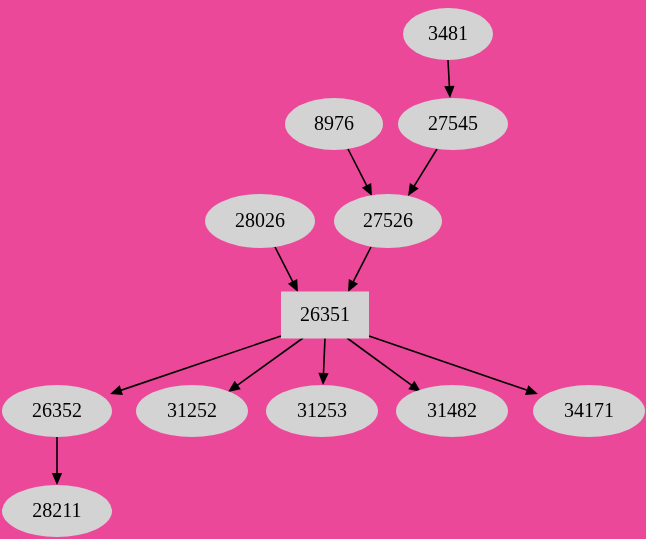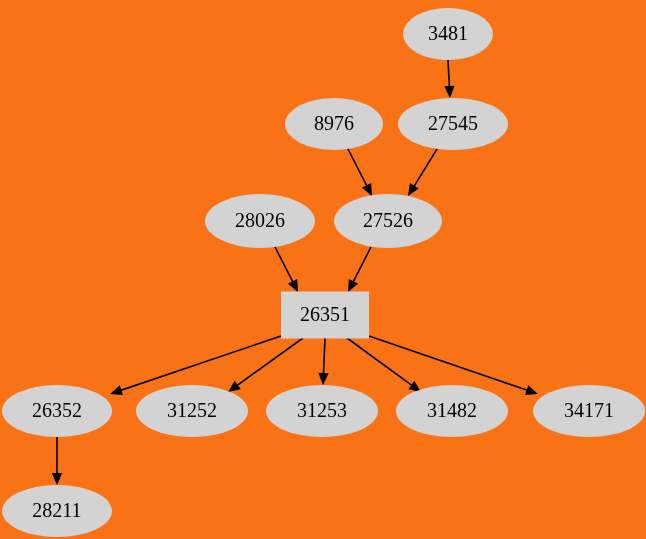--- a/index.html
+++ b/index.html
@@ -7,21 +7,21 @@
     padding: 0;
     background: #ffffff;
   }
   body {
     font-family: "Liberation Serif", "DejaVu Serif", serif;
   }
   #graph-canvas {
     position: relative;
     width: 646px;
     height: 539px;
-    background: #f97316;
+    background: #ec4899;
     overflow: hidden;
   }
   #graph-svg {
     position: absolute;
     top: 0;
     left: 0;
     width: 646px;
     height: 539px;
   }
   .node-label {

